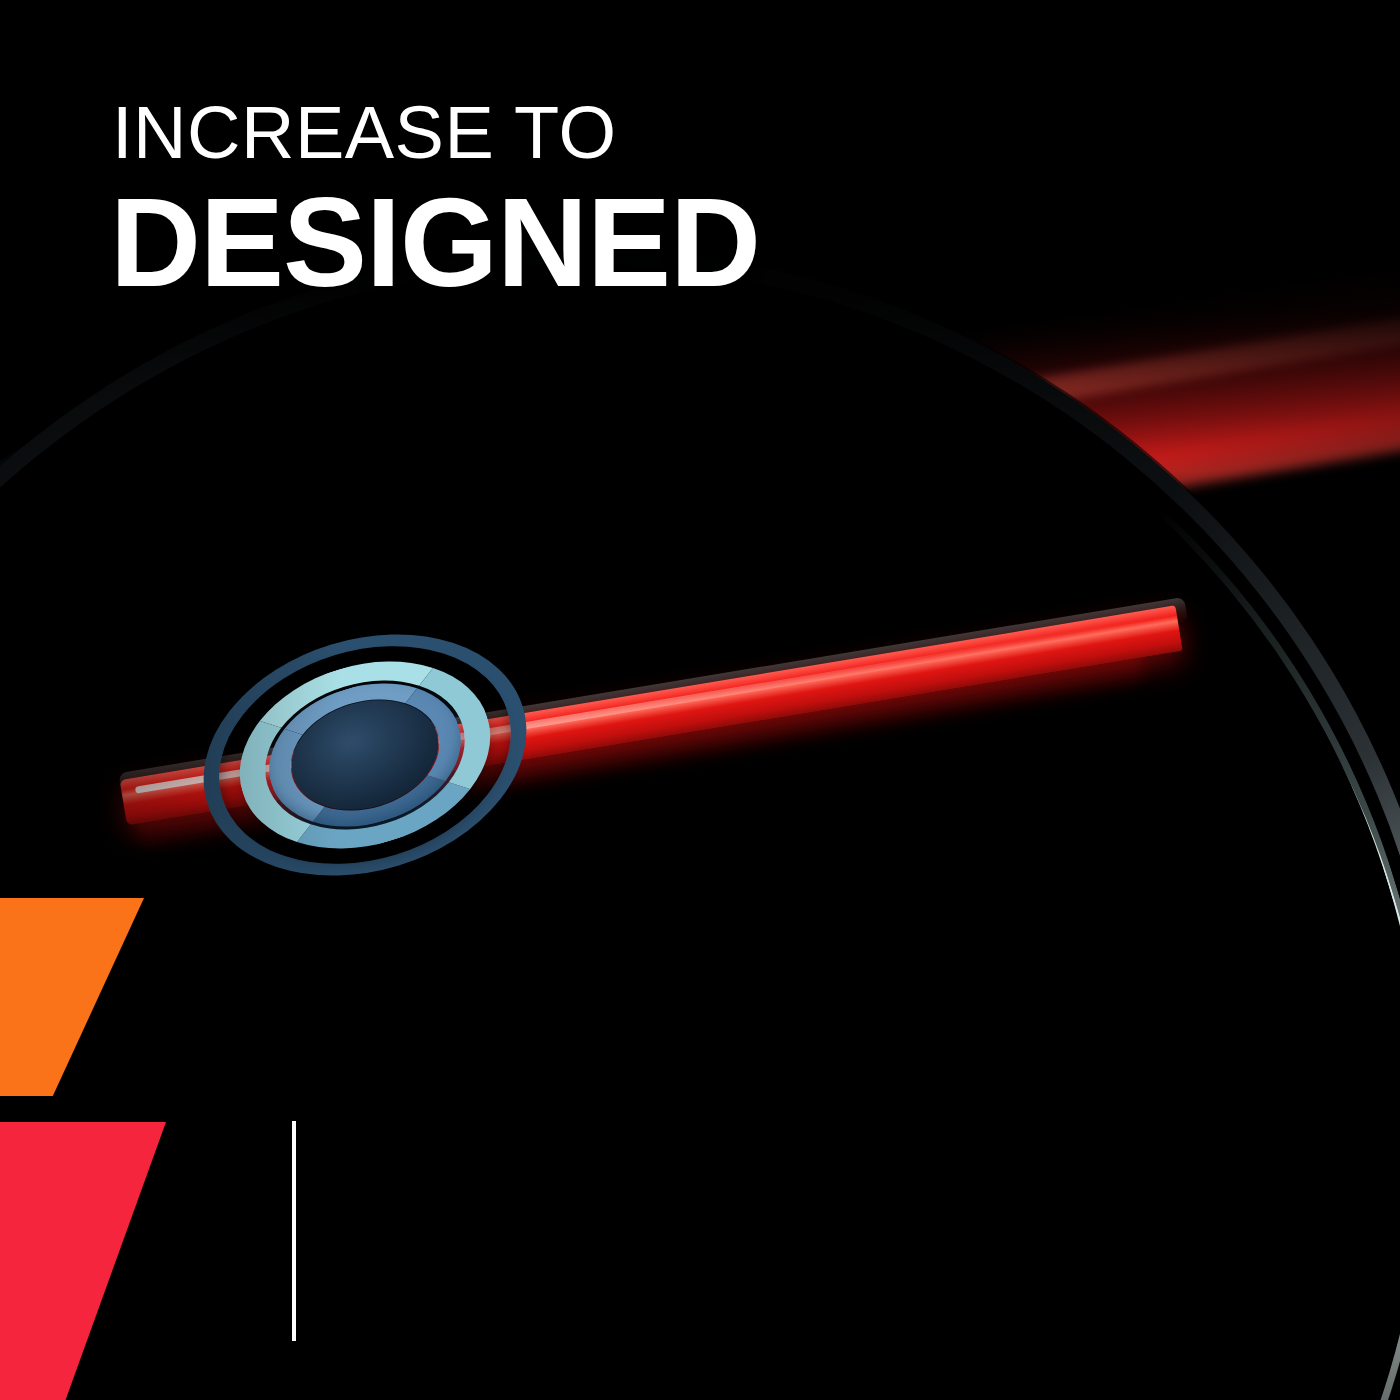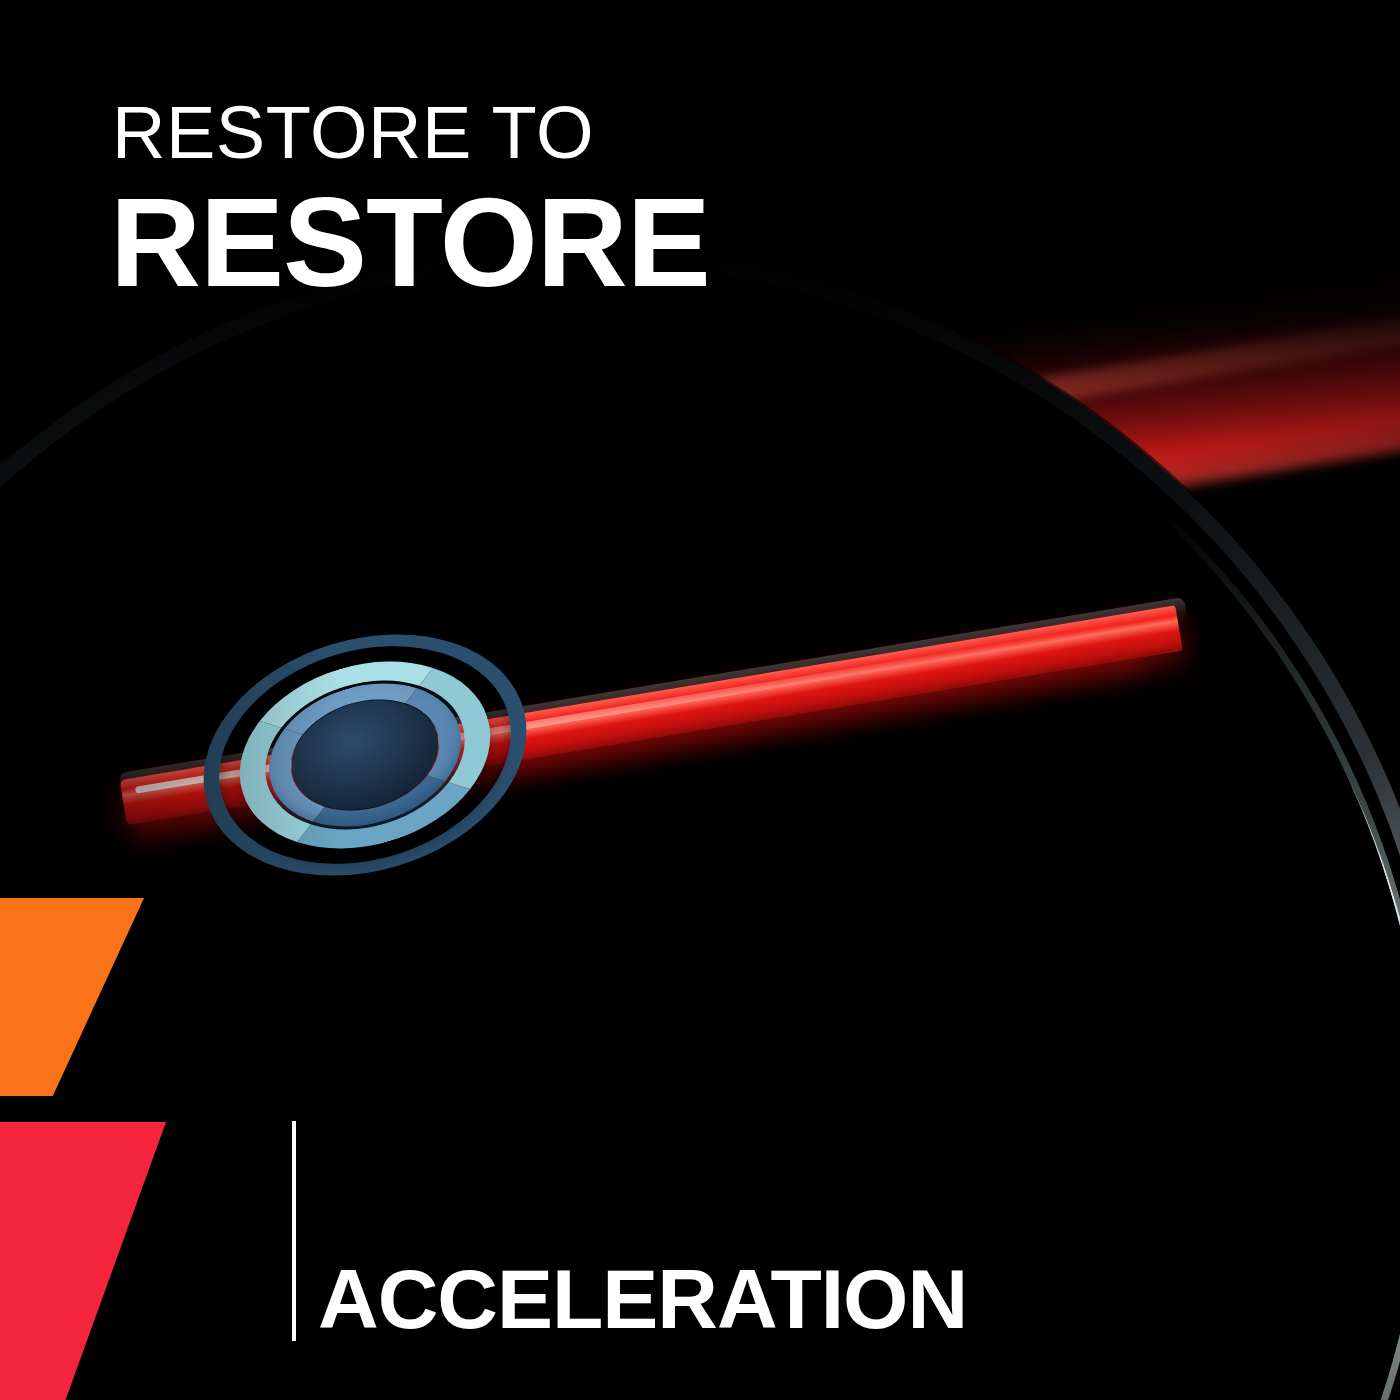--- a/index.html
+++ b/index.html
@@ -326,22 +326,21 @@
       <div class="hring h-in"></div>
       <div class="hring h-mid"></div>
       <div class="hring h-core"></div>
     </div>
 
     <div class="topfade"></div>
     <div class="leftfade"></div>
     <div class="botfade"></div>
   </div>
 
-  <div class="kicker" id="hl-designed">RESTORE TO</div>
-  <div class="bigline" id="hl-increase">RESTORE</div>
+  <div class="kicker" id="hl-designed">INCREASE TO</div>
+  <div class="bigline" id="hl-increase">DESIGNED</div>
 
   <div class="chev" id="chev-orange"></div>
   <div class="chev" id="chev-red"></div>
 
   <div class="rule" id="bottom-rule"></div>
-  <div class="bigline" id="btm-l2">ACCELERATION</div>
 
 </div>
 
 </body></html>

